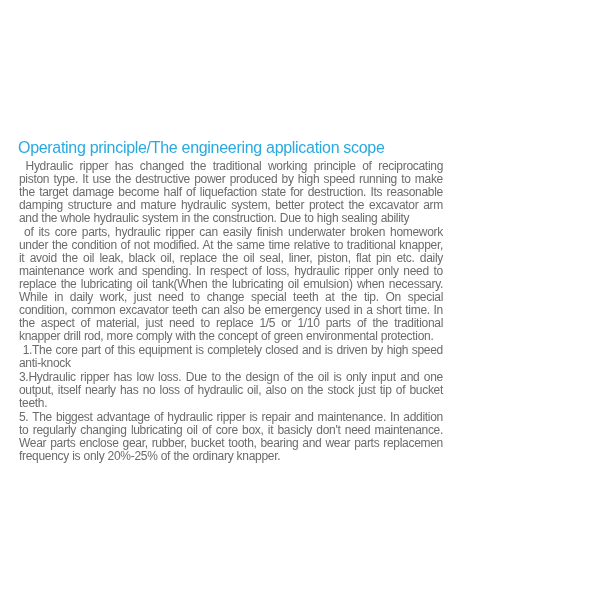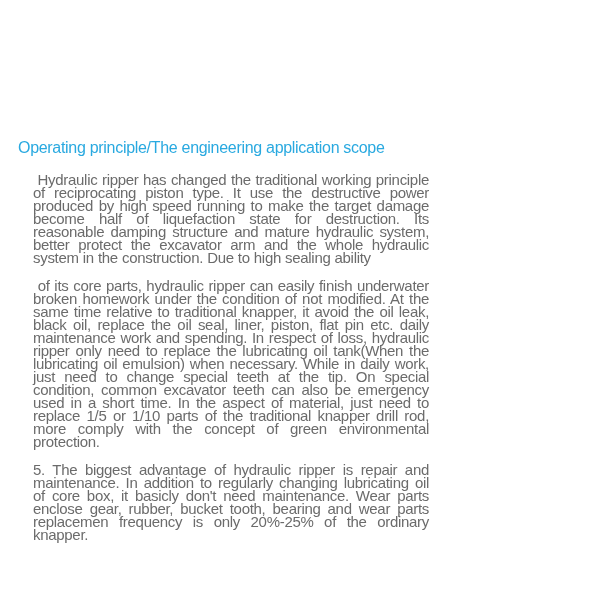--- a/index.html
+++ b/index.html
@@ -25,33 +25,35 @@
     font-size: 16px;
     font-weight: 400;
     line-height: 21px;
     letter-spacing: -0.3px;
     color: var(--heading-color, #29a9e0);
   }
   .content {
     margin: 0;
   }
   .para {
-    margin: 15px;
-    font-size: 15px;
+    margin: 1px;
+    font-size: 12px;
     line-height: 13px;
     letter-spacing: -0.3px;
     color: var(--body-text-color, #6b6b6b);
     text-align: justify;
     white-space: pre-wrap;
     word-spacing: 0.2px;
   }
 </style>
 </head>
 <body>
 
 <div class="page">
   <h1 class="heading">Operating principle/The engineering application scope</h1>
   <div class="content">
       <p class="para"> Hydraulic ripper has changed the traditional working principle of reciprocating piston type. It use the destructive power produced by high speed running to make the target damage become half of liquefaction state for destruction. Its reasonable damping structure and mature hydraulic system, better protect the excavator arm and the whole hydraulic system in the construction. Due to high sealing ability</p>
       <p class="para"> of its core parts, hydraulic ripper can easily finish underwater broken homework under the condition of not modified. At the same time relative to traditional knapper, it avoid the oil leak, black oil, replace the oil seal, liner, piston, flat pin etc. daily maintenance work and spending. In respect of loss, hydraulic ripper only need to replace the lubricating oil tank(When the lubricating oil emulsion) when necessary. While in daily work, just need to change special teeth at the tip. On special condition, common excavator teeth can also be emergency used in a short time. In the aspect of material, just need to replace 1/5 or 1/10 parts of the traditional knapper drill rod, more comply with the concept of green environmental protection.</p>
+      <p class="para"> 1.The core part of this equipment is completely closed and is driven by high speed anti-knock</p>
+      <p class="para">3.Hydraulic ripper has low loss. Due to the design of the oil is only input and one output, itself nearly has no loss of hydraulic oil, also on the stock just tip of bucket teeth.</p>
       <p class="para">5. The biggest advantage of hydraulic ripper is repair and maintenance. In addition to regularly changing lubricating oil of core box, it basicly don't need maintenance. Wear parts enclose gear, rubber, bucket tooth, bearing and wear parts replacemen frequency is only 20%-25% of the ordinary knapper.</p>
     </div>
 </div>
 
 </body></html>

